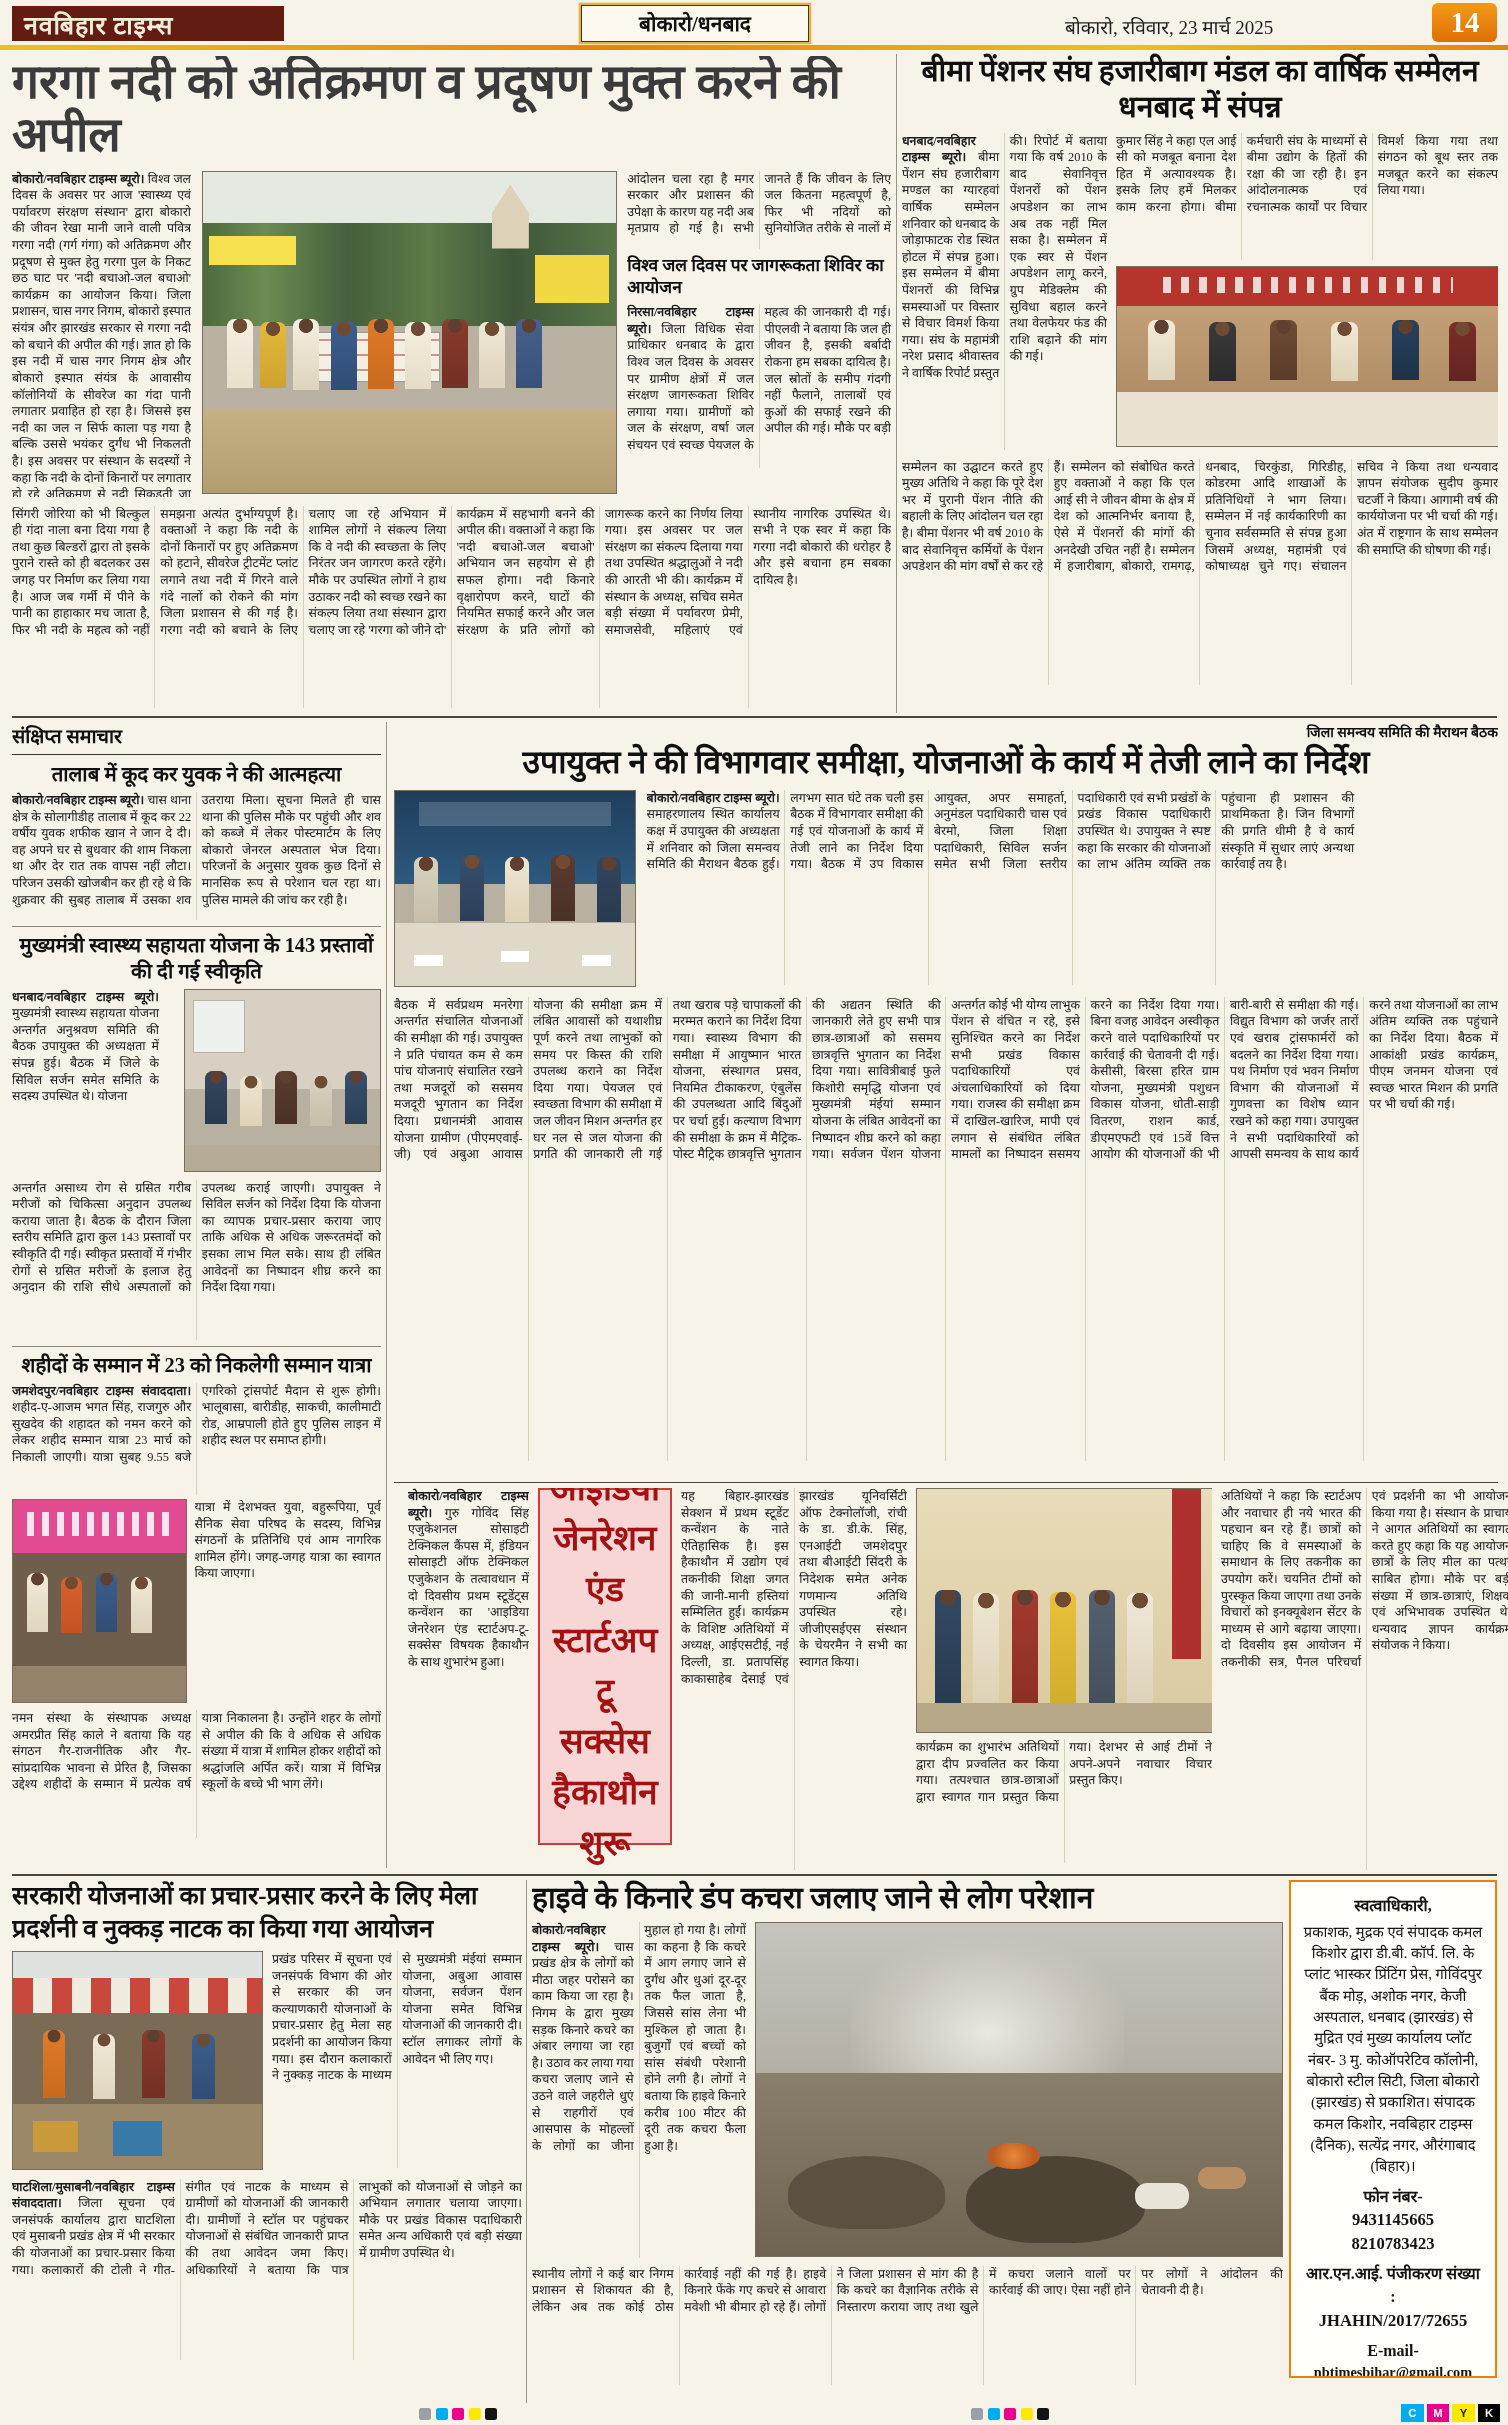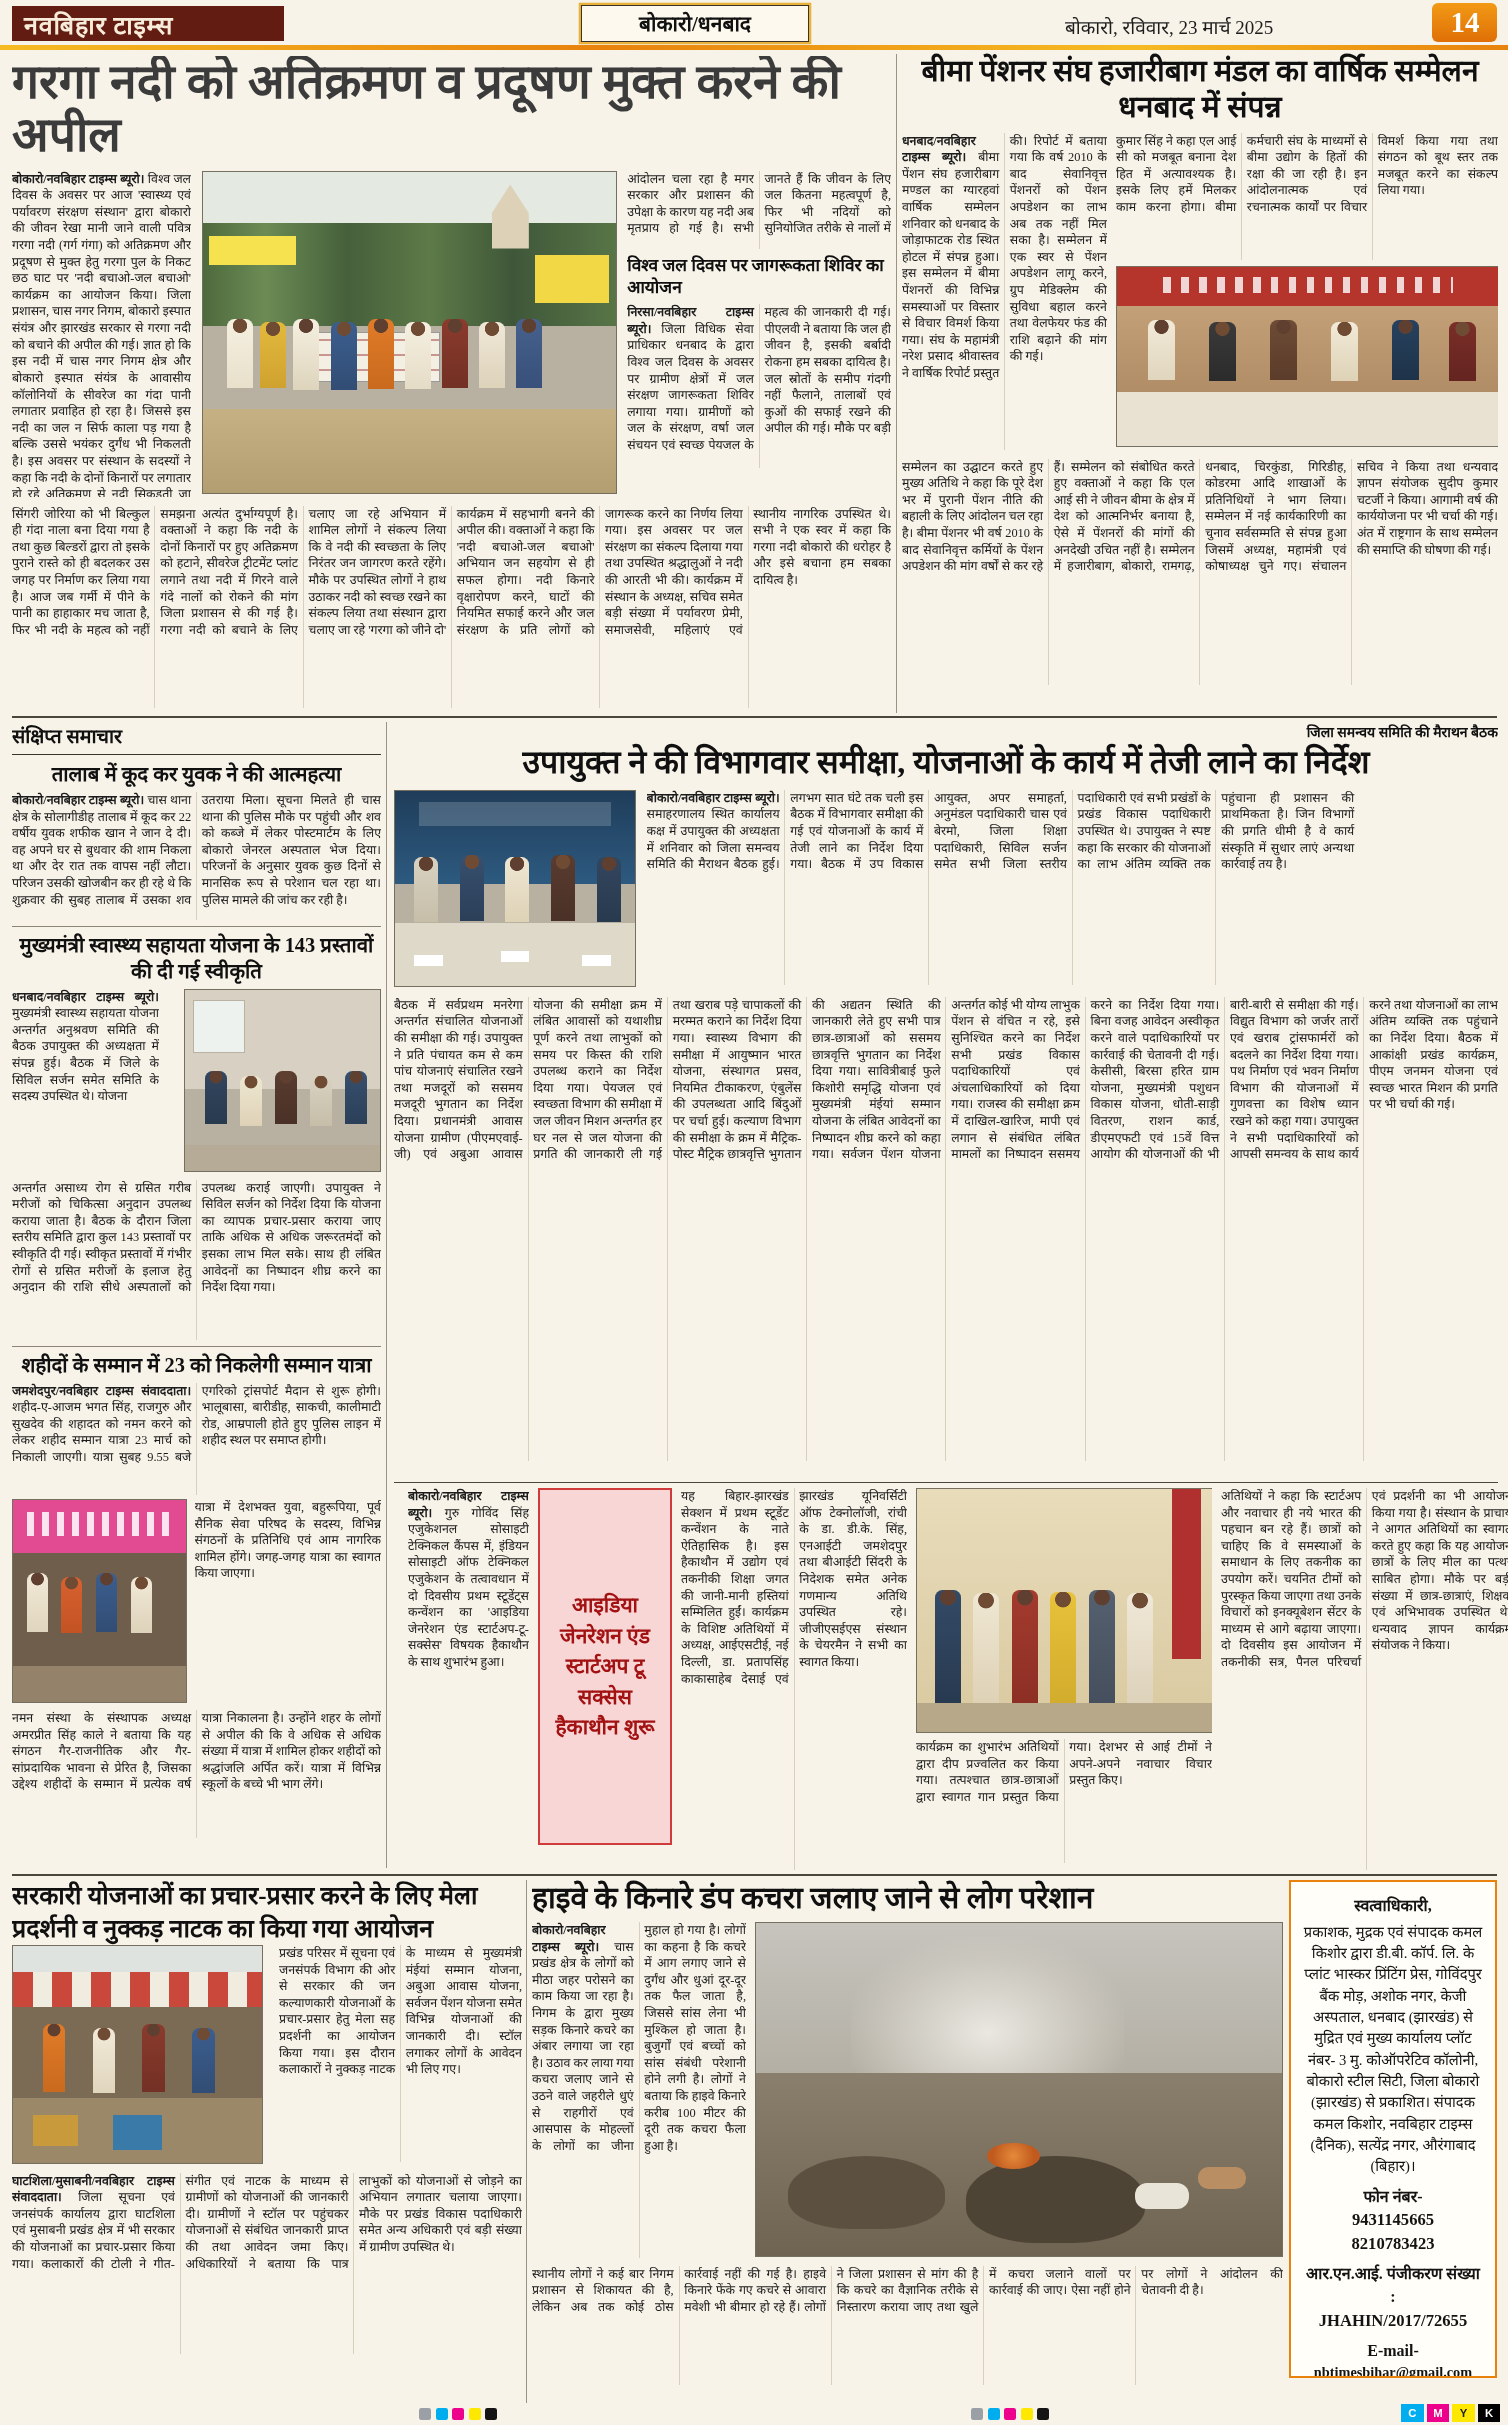--- a/index.html
+++ b/index.html
@@ -26,21 +26,21 @@
   .h-garga{font-size:48px;font-weight:800;line-height:1.1;color:#3b3b3b;}
   .h-a2{font-size:30px;font-weight:800;line-height:1.2;color:#101010;text-align:center;}
   .h-brief{font-size:20.4px;font-weight:800;line-height:1.25;text-align:center;margin:4.5px 0;color:#101010;}
   .briefs-title{font-size:19.6px;font-weight:800;border-bottom:1.5px solid #3a362c;padding-bottom:4.5px;margin-bottom:7.5px;color:#101010;}
   .kicker{font-size:14px;font-weight:800;text-align:right;color:#101010;}
   .h-dc{font-size:32px;font-weight:800;line-height:1.15;text-align:center;color:#101010;}
   .h-sub{font-size:17.3px;font-weight:800;line-height:1.3;color:#101010;}
   .h-mela{font-size:25px;font-weight:800;line-height:1.3;color:#101010;}
   .h-gb{font-size:30px;font-weight:800;line-height:1.2;color:#101010;}
   .hk-box{background:#f9d6d6;border:2.3px solid #cf3a3a;display:flex;align-items:center;justify-content:center;padding:7.5px;box-sizing:border-box;}
-  .hk-box-title{font-size:21px;font-weight:800;color:#a31212;text-align:center;line-height:1.45;}
+  .hk-box-title{font-size:35px;font-weight:800;color:#a31212;text-align:center;line-height:1.45;}
   
   .photo{position:relative;overflow:hidden;border:0.8px solid #756f60;background:#b8b0a0;flex:none;}
   .ly{position:absolute;}
   .person{position:absolute;border-radius:7.5px 7.5px 0 0;}
   
   .pubbox{border:2.3px solid #e8820c;background:#fffef8;box-sizing:border-box;padding:12px 10.6px;text-align:center;font-size:14.7px;line-height:1.45;color:#141414;overflow:hidden;}
   .pub-strong{font-weight:bold;font-size:16px;}
   .pub-phone{font-weight:bold;font-size:16.6px;}
   
   .regmarks{display:flex;gap:4.5px;}
@@ -225,21 +225,21 @@
       </div>
       <div class="body-text cols-2" style="height:124px;margin-top:6px;">कार्यक्रम का शुभारंभ अतिथियों द्वारा दीप प्रज्वलित कर किया गया। तत्पश्चात छात्र-छात्राओं द्वारा स्वागत गान प्रस्तुत किया गया। देशभर से आई टीमों ने अपने-अपने नवाचार विचार प्रस्तुत किए।</div>
     </div>
     <div class="body-text cols-2" style="flex:1;height:100%;">अतिथियों ने कहा कि स्टार्टअप और नवाचार ही नये भारत की पहचान बन रहे हैं। छात्रों को चाहिए कि वे समस्याओं के समाधान के लिए तकनीक का उपयोग करें। चयनित टीमों को पुरस्कृत किया जाएगा तथा उनके विचारों को इनक्यूबेशन सेंटर के माध्यम से आगे बढ़ाया जाएगा। दो दिवसीय इस आयोजन में तकनीकी सत्र, पैनल परिचर्चा एवं प्रदर्शनी का भी आयोजन किया गया है। संस्थान के प्राचार्य ने आगत अतिथियों का स्वागत करते हुए कहा कि यह आयोजन छात्रों के लिए मील का पत्थर साबित होगा। मौके पर बड़ी संख्या में छात्र-छात्राएं, शिक्षक एवं अभिभावक उपस्थित थे। धन्यवाद ज्ञापन कार्यक्रम संयोजक ने किया।</div>
   </section>
 
   <div class="hline" style="left:12px;top:1874px;width:1485px;"></div>
 
   <section class="abs" style="left:12px;top:1880px;width:510px;height:523px;overflow:hidden;">
     <div class="h-mela">सरकारी योजनाओं का प्रचार-प्रसार करने के लिए मेला प्रदर्शनी व नुक्कड़ नाटक का किया गया आयोजन</div>
-    <div style="display:flex;gap:16px;height:220px;">
+    <div style="display:flex;gap:9px;height:220px;margin-top:6px;">
       <div class="photo" style="width:249px;height:217px;">
         <div class="ly" style="left:0;top:0;right:0;height:12%;background:#dfe3e0;"></div>
         <div class="ly" style="left:0;top:12%;right:0;height:16%;background:repeating-linear-gradient(90deg,#c9473b 0 19.6px,#f0ece0 19.6px 39px);"></div>
         <div class="ly" style="left:0;top:28%;right:0;height:42%;background:#7c6b54;"></div>
         <div class="ly" style="left:0;bottom:0;right:0;height:30%;background:#9b8868;"></div>
         <div class="ly" style="left:8%;bottom:8%;width:18%;height:14%;background:#c89a3c;"></div>
         <div class="ly" style="left:40%;bottom:6%;width:20%;height:16%;background:#3a7aa8;"></div>
         <div class="person" style="left:12%;top:36%;width:22.6px;height:68px;background:radial-gradient(circle at 50% 6px,#5f4030 0 6px,rgba(0,0,0,0) 6.8px),linear-gradient(#e07b28,#c96a1e);"></div>
         <div class="person" style="left:32%;top:38%;width:22.6px;height:65px;background:radial-gradient(circle at 50% 6px,#6f4b33 0 6px,rgba(0,0,0,0) 6.8px),linear-gradient(#f2ead8,#e0d6be);"></div>
         <div class="person" style="left:52%;top:36%;width:22.6px;height:68px;background:radial-gradient(circle at 50% 6px,#5f4030 0 6px,rgba(0,0,0,0) 6.8px),linear-gradient(#8a3b2d,#733024);"></div>

